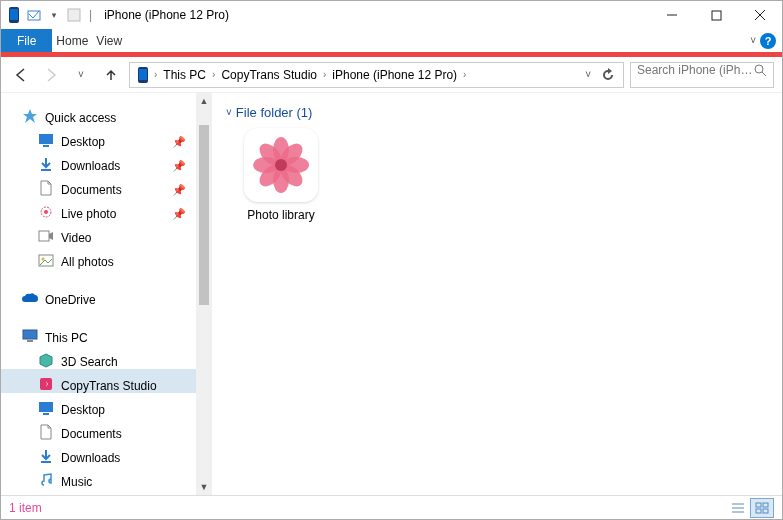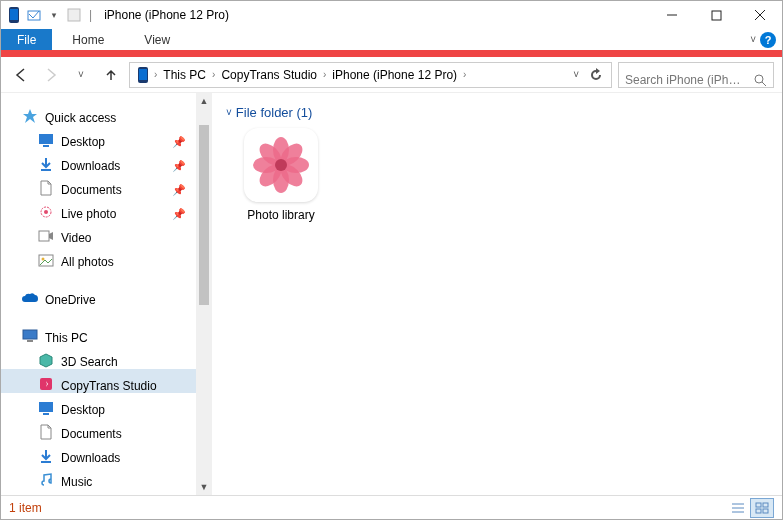--- a/index.html
+++ b/index.html
@@ -8,39 +8,39 @@
 
 .titlebar { height: 28px; display: flex; align-items: center; padding: 0 0 0 4px; background: #fff; }
 .qat { display: flex; align-items: center; gap: 2px; }
 .qat-icon { width: 18px; height: 18px; display: flex; align-items: center; justify-content: center; }
 .titlebar-sep { color: #888; margin: 0 4px; }
 .titlebar-title { margin-left: 8px; font-size: 12px; }
 .win-controls { margin-left: auto; display: flex; }
 .win-btn { width: 44px; height: 28px; display: flex; align-items: center; justify-content: center; font-size: 14px; color: #222; }
 
 
-.ribbon { height: 28px; display: flex; align-items: stretch; border-bottom: 7px solid #ef4444; }
+.ribbon { height: 28px; display: flex; align-items: stretch; border-bottom: 5px solid #ef4444; }
 .ribbon-file { background: #1979ca; color: #fff; padding: 0 16px; display: flex; align-items: center; }
-.ribbon-tab { padding: 0 20px; display: flex; align-items: center; color: #333; }
+.ribbon-tab { padding: 0 4px; display: flex; align-items: center; color: #333; }
 .ribbon-spacer { flex: 1; }
 .ribbon-right { display: flex; align-items: center; padding-right: 6px; gap: 4px; }
 .help-circle { width: 16px; height: 16px; border-radius: 50%; background: #0078d7; color: #fff; display: flex; align-items: center; justify-content: center; font-size: 11px; font-weight: bold; }
 
 
 .navbar { height: 36px; display: flex; align-items: center; padding: 4px 8px; gap: 6px; border-bottom: 1px solid #eee; }
 .nav-btn { width: 24px; height: 24px; display: flex; align-items: center; justify-content: center; color: #555; font-size: 14px; }
 .nav-btn.disabled { color: #bbb; }
 .addrbox { flex: 1; height: 26px; border: 1px solid #ccc; display: flex; align-items: center; padding: 0 4px; }
 .addr-icon { width: 18px; display: flex; justify-content: center; }
 .crumb { padding: 0 4px; display: flex; align-items: center; }
 .crumb-sep { color: #777; padding: 0 2px; font-size: 10px; }
 .addr-right { margin-left: auto; display: flex; align-items: center; gap: 2px; }
 .addr-chev { color: #555; font-size: 10px; padding: 0 4px; }
 .refresh { font-size: 13px; padding: 0 4px; }
-.searchbox { width: 156px; height: 26px; border: 1px solid #ccc; display: flex; align-items: flex-end; padding: 0 6px; color: #777; }
+.searchbox { width: 144px; height: 26px; border: 1px solid #ccc; display: flex; align-items: flex-start; padding: 0 6px; color: #777; }
 .searchbox-icon { margin-left: auto; }
 
 
 .body { flex: 1; display: flex; overflow: hidden; }
 .nav-pane { width: 195px; overflow-y: auto; padding: 8px 0 8px 0; border-right: 0; }
 .nav-scrollbar { width: 16px; background: #f0f0f0; display: flex; flex-direction: column; }
 .nav-scroll-thumb { background: #c2c2c2; height: 180px; margin: 16px 3px 0 3px; }
 .nav-scroll-arrow { height: 16px; display: flex; align-items: center; justify-content: center; color: #555; font-size: 9px; }
 
 .nav-group { margin-bottom: 14px; }
@@ -55,21 +55,21 @@
 .group-chev { font-size: 10px; }
 .group-title { font-size: 13px; }
 
 .items { display: flex; flex-wrap: wrap; gap: 20px; padding-left: 10px; }
 .item { width: 90px; display: flex; flex-direction: column; align-items: center; gap: 6px; }
 .item-icon { width: 74px; height: 74px; border-radius: 14px; background: #fff; box-shadow: 0 1px 3px rgba(0,0,0,0.15); display: flex; align-items: center; justify-content: center; }
 .item-label { text-align: center; font-size: 12px; }
 
 
 .statusbar { height: 24px; border-top: 1px solid #ddd; display: flex; align-items: center; padding: 0 8px; }
-.status-text { color: #c2410c; font-size: 12px; }
+.status-text { color: #ec4899; font-size: 12px; }
 .view-btns { margin-left: auto; display: flex; gap: 0; }
 .view-btn { width: 24px; height: 20px; border: 1px solid transparent; display: flex; align-items: center; justify-content: center; }
 .view-btn.active { border: 1px solid #7aa7d4; background: #d8e8f5; }
 
 
 svg { display: block; }
 </style>
 </head>
 <body>
 

